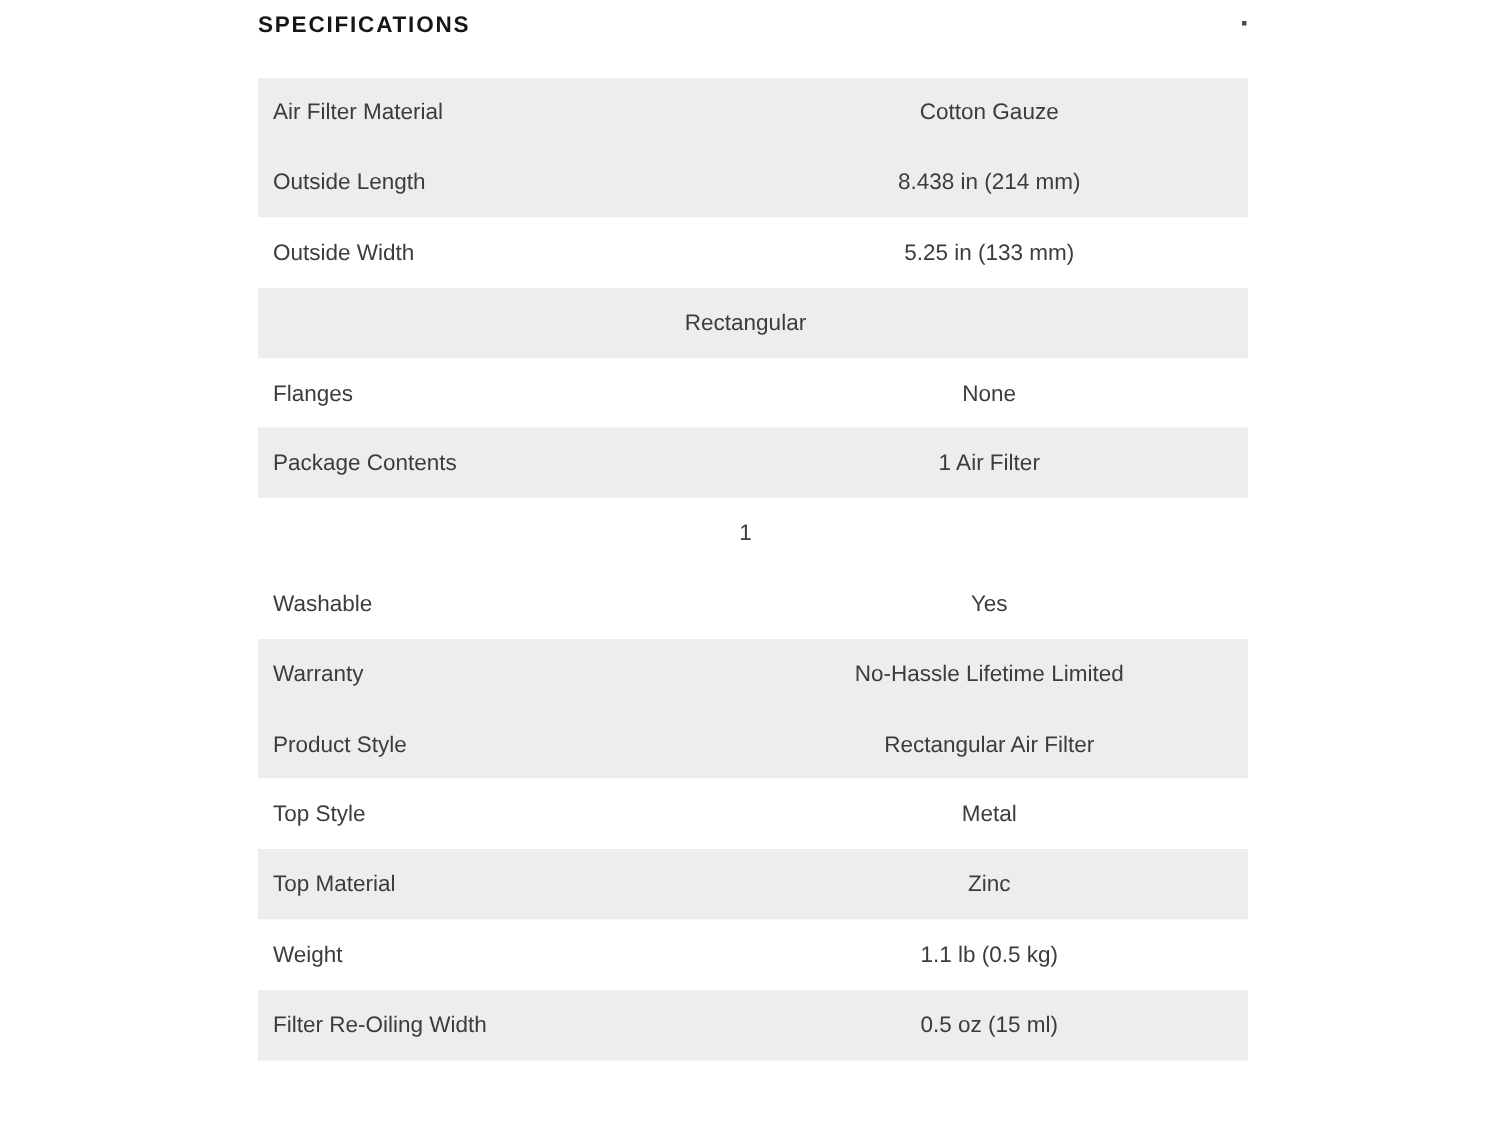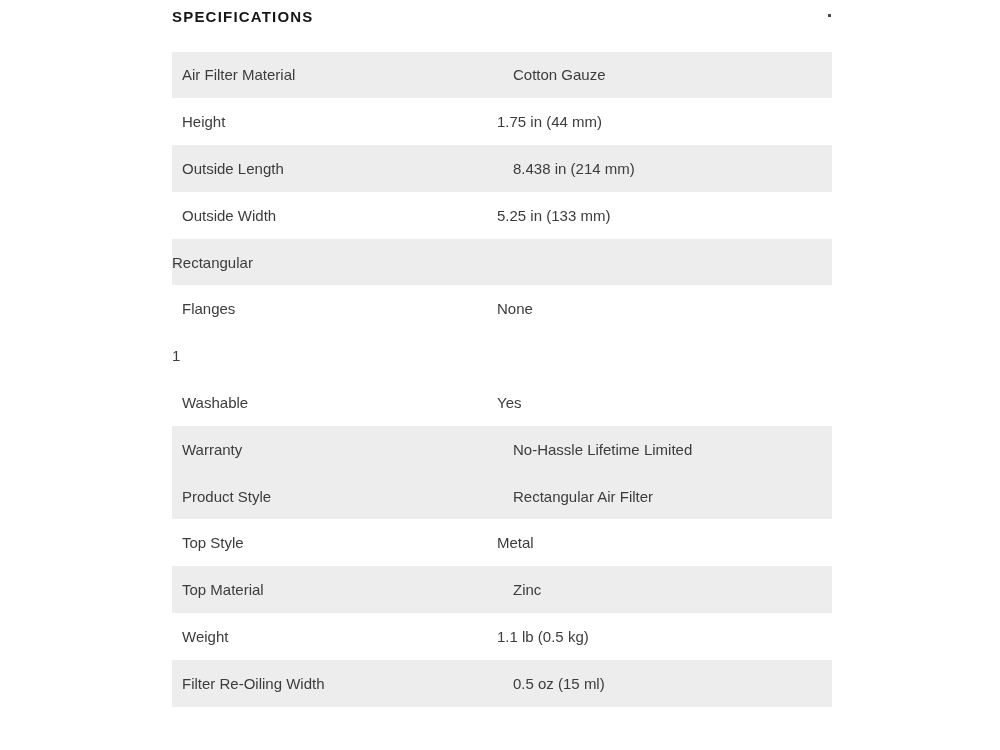--- a/index.html
+++ b/index.html
@@ -42,75 +42,75 @@
     width: 660px;
   }
   .spec-row {
     display: flex;
     align-items: center;
     height: 46.8px;
     background: #ffffff;
   }
   .spec-row.alt {
     background: #ededed;
-    gap: 16px;
   }
   .spec-label {
     width: 325px;
     padding-left: 10px;
     font-size: 15px;
     color: #3c3c3c;
     flex: 0 0 325px;
   }
   .spec-value {
     font-size: 15px;
     color: #3c3c3c;
     flex: 1 1 auto;
     padding-right: 10px;
+    text-align: center;
   }
 </style>
 </head>
 <body>
 
 <div class="page">
 
   <h2 class="section-title">SPECIFICATIONS</h2>
 
   <div class="corner-dot"></div>
 
   <div class="spec-table">
   <div class="spec-row alt">
     <div class="spec-label">Air Filter Material</div>
     <div class="spec-value">Cotton Gauze</div>
   </div>
 
-  <div class="spec-row">
-    <div class="spec-label">Height</div>
-    <div class="spec-value">1.75 in (44 mm)</div>
-  </div>
 
   <div class="spec-row alt">
     <div class="spec-label">Outside Length</div>
     <div class="spec-value">8.438 in (214 mm)</div>
   </div>
 
   <div class="spec-row">
     <div class="spec-label">Outside Width</div>
     <div class="spec-value">5.25 in (133 mm)</div>
   </div>
 
   <div class="spec-row alt">
     <div class="spec-value">Rectangular</div>
   </div>
 
   <div class="spec-row">
     <div class="spec-label">Flanges</div>
     <div class="spec-value">None</div>
   </div>
 
+  <div class="spec-row alt">
+    <div class="spec-label">Package Contents</div>
+    <div class="spec-value">1 Air Filter</div>
+  </div>
 
   <div class="spec-row">
     <div class="spec-value">1</div>
   </div>
 
   <div class="spec-row">
     <div class="spec-label">Washable</div>
     <div class="spec-value">Yes</div>
   </div>
 

